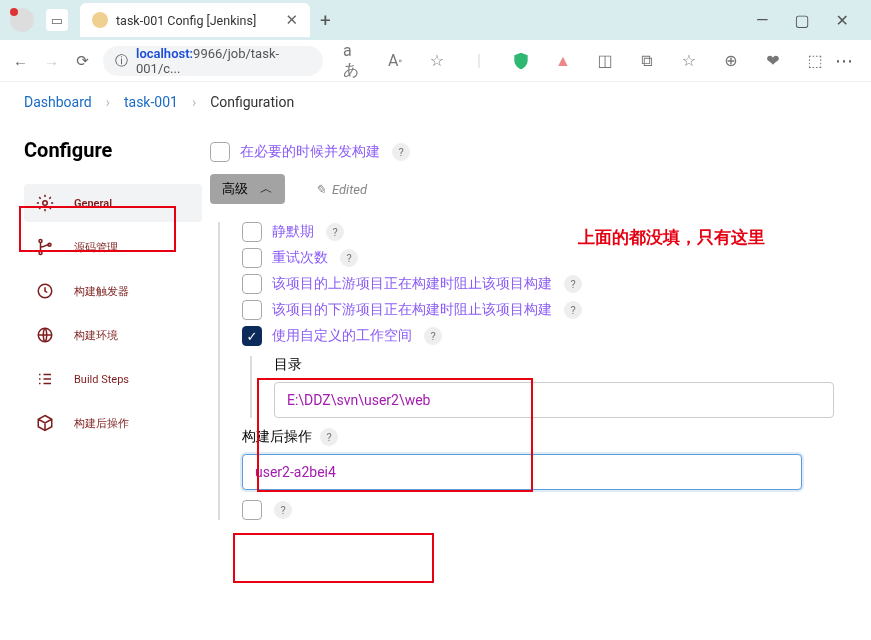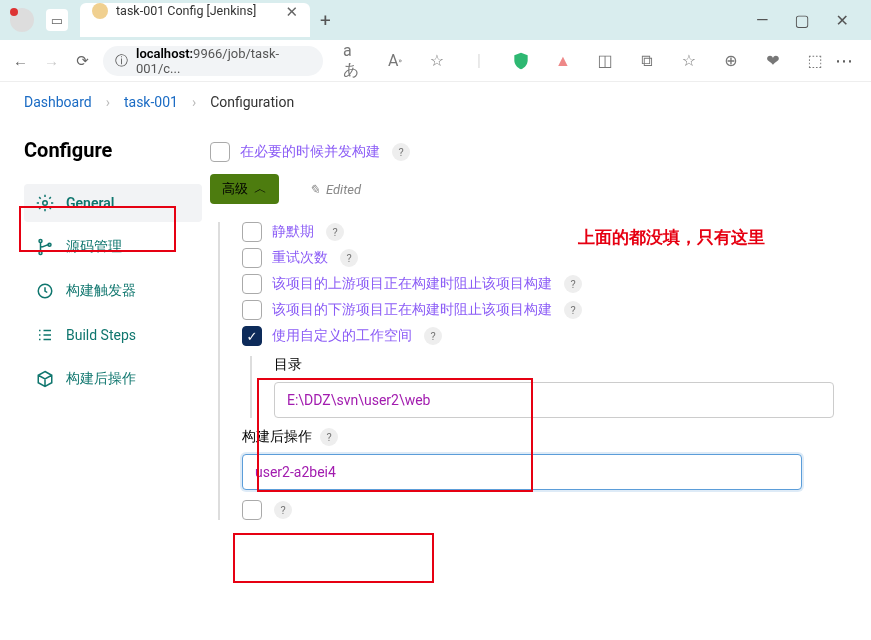--- a/index.html
+++ b/index.html
@@ -1,52 +1,52 @@
 <!DOCTYPE html>
 <html><head>
 <meta charset="utf-8">
 <style>
 *{box-sizing:border-box;margin:0;padding:0;font-family:-apple-system,BlinkMacSystemFont,"Segoe UI",Roboto,sans-serif}
 body{background:#fff;width:871px;height:640px;overflow:hidden;position:relative}
 .topbar{height:40px;background:#d9edee;display:flex;align-items:center;padding:0 4px}
 .avatar{width:24px;height:24px;border-radius:50%;background:#ddd;margin:0 6px;position:relative}
 .avatar.dot::after{content:'';position:absolute;top:0;left:0;width:8px;height:8px;background:#d33;border-radius:50%}
 .wm{width:22px;height:22px;border-radius:4px;background:#fff;margin:0 6px;display:flex;align-items:center;justify-content:center;font-size:13px;color:#666}
-.tab{display:flex;height:34px;background:#fff;border-radius:6px 6px 0 0;padding:0 12px;margin-left:6px;gap:8px;min-width:230px}
+.tab{display:flex;align-items:center;height:34px;background:#fff;border-radius:6px 6px 0 0;padding:0 12px;margin-left:6px;gap:8px;min-width:230px}
 .fav{width:16px;height:16px;border-radius:50%;background:#f0d090}
 .title{font-size:12.5px;color:#333;flex:1}
 .x{color:#666;font-size:15px;cursor:pointer}
 .plus{margin-left:10px;color:#555;font-size:19px}
 .wbtns{margin-left:auto;display:flex;gap:26px;padding-right:18px;color:#555}
 .addr{height:42px;display:flex;align-items:center;padding:0 10px;gap:10px;border-bottom:1px solid #eee}
 .ib{width:22px;height:22px;color:#666;display:flex;align-items:center;justify-content:center;font-size:15px}
 .urlbox{height:30px;background:#f2f4f6;border-radius:15px;display:flex;align-items:center;padding:0 12px;gap:8px;color:#555;font-size:13px;flex:0 0 220px}
-.urlbox b{color:#000000;font-weight:600}
+.urlbox b{color:#1d4ed8;font-weight:600}
 .ab{display:flex;gap:22px;align-items:center;margin-left:10px}
 .ab>*{width:20px;height:20px;color:#777;display:flex;align-items:center;justify-content:center}
 .shield{color:#2eb872}
 .dots{margin-left:auto;font-size:18px;color:#555;padding-right:8px}
 .crumbs{padding:12px 24px 8px;display:flex;gap:14px;font-size:14px;color:#333;}
 .crumbs a{color:#1a6bc4;text-decoration:none}
 .sep{color:#bbb}
 .content{display:flex;padding:0 24px}
 .side{width:178px;padding-top:20px}
 .side h2{font-size:20px;font-weight:700;margin-bottom:22px}
 .nav{display:flex;flex-direction:column;gap:6px}
-.ni{display:flex;align-items:center;gap:12px;padding:10px 12px;border-radius:4px;font-size:14px;color:#0f766e;cursor:pointer}
+.ni{display:flex;align-items:center;gap:20px;padding:10px 12px;border-radius:4px;font-size:11px;color:#7f1d1d;cursor:pointer}
 .ni.active{background:#f2f3f5;font-weight:600}
 .ic{width:18px;height:18px;display:flex;align-items:center;justify-content:center}
 .main{flex:1;padding:18px 8px}
 .row{display:flex;align-items:center;gap:10px;margin:6px 0}
 .cb{width:20px;height:20px;border:1.5px solid #aaa;border-radius:4px;display:flex;align-items:center;justify-content:center}
 .cb.on{background:#0d2b5a;border-color:#0d2b5a;color:#fff;font-size:13px}
 .lbl{font-size:14px;color:#8b5cf6}
 .help{width:18px;height:18px;border-radius:50%;background:#eee;color:#777;font-size:11px;display:flex;align-items:center;justify-content:center;margin-left:2px}
 .adv{display:flex;align-items:center;gap:30px;margin:12px 0 18px}
-.advbtn{display:flex;align-items:center;gap:6px;padding:6px 12px;background:#4d7c0f;border-radius:4px;font-size:13px}
+.advbtn{display:flex;align-items:center;gap:12px;padding:6px 12px;background:#a3a3a3;border-radius:4px;font-size:13px}
 .ed{color:#888;font-size:13px;font-style:italic;display:flex;gap:6px;align-items:center}
 .inner{border-left:2.5px solid #ddd;padding-left:22px;margin-left:8px}
 .field{margin:10px 0}
 .flbl{font-size:14px;margin-bottom:8px;display:flex;align-items:center;gap:6px}
 .inp{width:100%;max-width:560px;padding:9px 12px;border:1.5px solid #ccc;border-radius:4px;font-size:14px;color:#a21caf}
 .inp.focus{border-color:#5b9dd9;box-shadow:0 0 0 2px rgba(91,157,217,.2)}
 .ann{position:absolute;color:#e60012;font-weight:700;font-size:17px;top:226px;left:578px}
 .redbox{position:absolute;border:2px solid #e60012;pointer-events:none}
 .rb1{top:206px;left:19px;width:157px;height:46px}
 .rb2{top:378px;left:257px;width:276px;height:114px}
@@ -138,20 +138,29 @@
             <svg viewBox="0 0 24 24" fill="none" stroke="currentColor" stroke-width="2">
               <circle cx="12" cy="12" r="9"></circle>
               <path d="M12 7v5l3 2"></path>
             </svg>
           </span>
           <span>构建触发器</span>
         </div>
       <div class="ni">
           <span class="ic">
             <svg viewBox="0 0 24 24" fill="none" stroke="currentColor" stroke-width="2">
+              <circle cx="12" cy="12" r="9"></circle>
+              <path d="M3 12h18M12 3c3 3 3 15 0 18M12 3c-3 3-3 15 0 18"></path>
+            </svg>
+          </span>
+          <span>构建环境</span>
+        </div>
+      <div class="ni">
+          <span class="ic">
+            <svg viewBox="0 0 24 24" fill="none" stroke="currentColor" stroke-width="2">
               <path d="M4 6h2M4 12h2M4 18h2M10 6h10M10 12h10M10 18h10"></path>
             </svg>
           </span>
           <span>Build Steps</span>
         </div>
       <div class="ni">
           <span class="ic">
             <svg viewBox="0 0 24 24" fill="none" stroke="currentColor" stroke-width="2">
               <path d="M12 2l9 5v10l-9 5-9-5V7l9-5zM3 7l9 5 9-5M12 22V12"></path>
             </svg>

